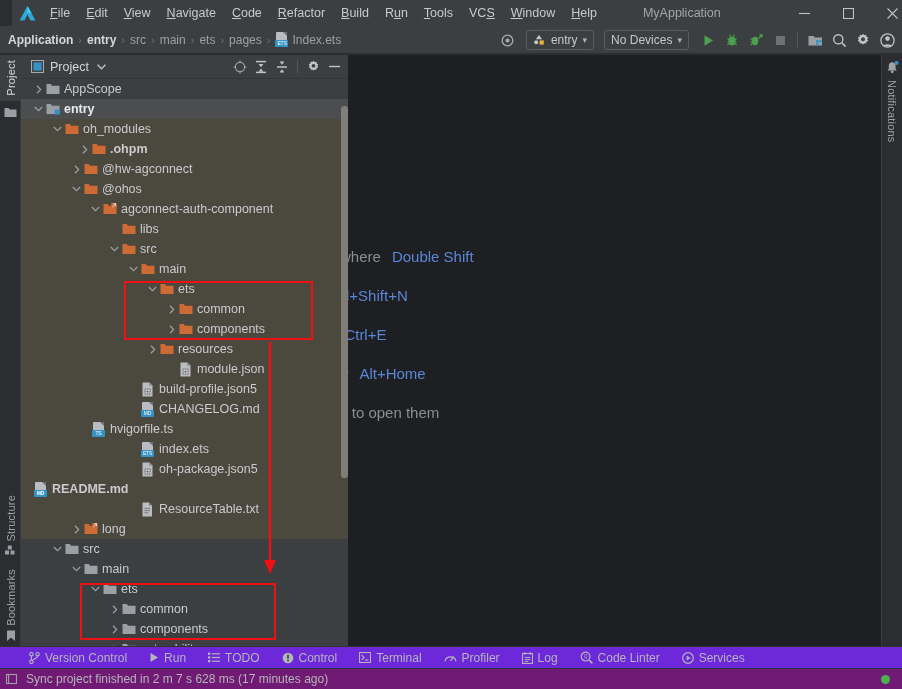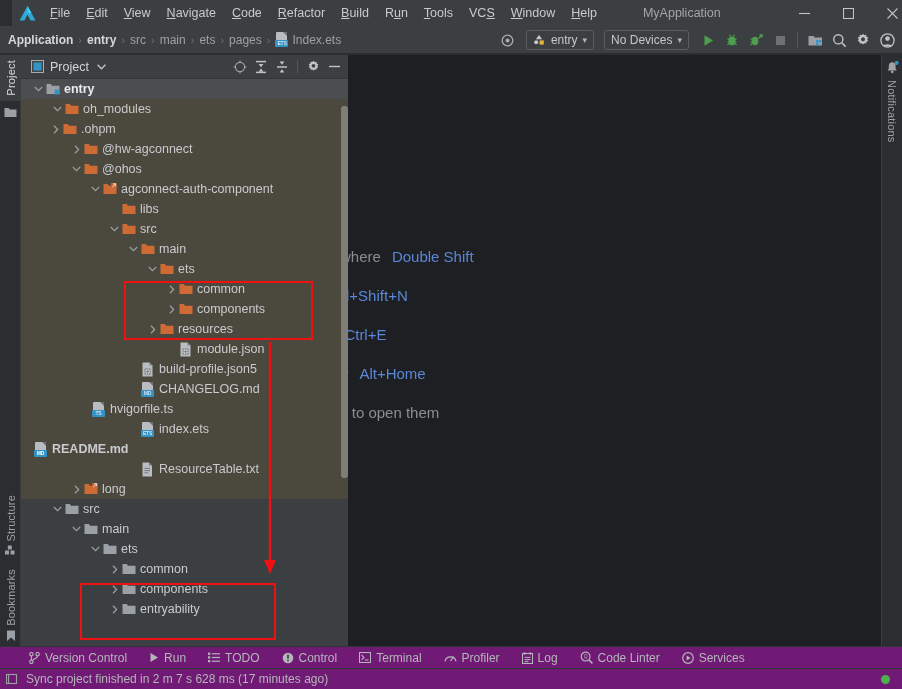--- a/index.html
+++ b/index.html
@@ -126,21 +126,21 @@
     background:#2B2D30; border-left:1px solid #393B3D;
   }
   .rrail-tab {
     display:flex; flex-direction:column; align-items:center;
     color:#A0A2A5; font-size:11px; padding-top:6px;
   }
 
   
   .toolwin {
     position:absolute; left:0; bottom:21px; width:902px; height:22px;
-    background:#701a75; display:flex; align-items:center;
+    background:#6d28d9; display:flex; align-items:center;
     border-top:1px solid #313335;
   }
   .tw-item {
     display:flex; align-items:center; gap:5px; padding:0 11px; height:22px;
     font-size:12px; color:#B4B6B9; white-space:nowrap;
   }
   .statusbar {
     position:absolute; left:0; bottom:0; width:902px; height:21px;
     background:#701a75; display:flex; align-items:center; padding-left:6px;
     border-top:1px solid #313335;
@@ -434,20 +434,33 @@
         </div>
         <div class="ph-icon">
           <svg width="13" height="13">
               <line x1="1" y1="6.5" x2="12" y2="6.5" stroke="#C0C2C5" stroke-width="1.4"></line>
             </svg>
         </div>
       </div>
     </div>
 
     <div class="tree" id="tree">
+        <div class="row" style="padding-left: 12px;">
+          <span class="arrow">
+            <svg width="6" height="9" viewBox="0 0 6 9">
+              <path d="M1 0.8 L4.6 4.5 L1 8.2" fill="none" stroke="#9A9CA0" stroke-width="1.3"></path>
+            </svg>
+          </span>
+          <span class="ico">
+            <svg width="14" height="12" viewBox="0 0 14 12">
+              <path d="M0.5 1 L4.8 1 L6 2.7 L13.5 2.7 L13.5 11 L0.5 11 Z" fill="#9AA0A6"></path>
+            </svg>
+          </span>
+          <span class="lbl">AppScope</span>
+        </div>
         <div class="row selected" style="padding-left: 12px;">
           <span class="arrow">
             <svg width="9" height="6" viewBox="0 0 9 6">
               <path d="M0.8 1 L4.5 4.6 L8.2 1" fill="none" stroke="#9A9CA0" stroke-width="1.3"></path>
             </svg>
           </span>
           <span class="ico">
             <svg width="14" height="12" viewBox="0 0 14 12">
               <path d="M0.5 1 L4.8 1 L6 2.7 L13.5 2.7 L13.5 11 L0.5 11 Z" fill="#9AA0A6"></path>
               <rect x="8.6" y="6.6" width="5" height="5" fill="#3592C4"></rect>
@@ -461,21 +474,21 @@
               <path d="M0.8 1 L4.5 4.6 L8.2 1" fill="none" stroke="#9A9CA0" stroke-width="1.3"></path>
             </svg>
           </span>
           <span class="ico">
             <svg width="14" height="12" viewBox="0 0 14 12">
               <path d="M0.5 1 L4.8 1 L6 2.7 L13.5 2.7 L13.5 11 L0.5 11 Z" fill="#CE6A34"></path>
             </svg>
           </span>
           <span class="lbl">oh_modules</span>
         </div>
-        <div class="row excluded" style="padding-left: 29px;">
+        <div class="row excluded" style="padding-left: 58px; font-weight: bold;">
           <span class="arrow">
             <svg width="6" height="9" viewBox="0 0 6 9">
               <path d="M1 0.8 L4.6 4.5 L1 8.2" fill="none" stroke="#9A9CA0" stroke-width="1.3"></path>
             </svg>
           </span>
           <span class="ico">
             <svg width="14" height="12" viewBox="0 0 14 12">
               <path d="M0.5 1 L4.8 1 L6 2.7 L13.5 2.7 L13.5 11 L0.5 11 Z" fill="#CE6A34"></path>
             </svg>
           </span>
@@ -660,20 +673,33 @@
         <div class="row excluded" style="padding-left: 107px;">
           <span class="arrow none"></span>
           <span class="ico">
             <span class="fileicon">
               <span class="pg"></span>
               <span class="fold"></span>
               <span class="tag">ETS</span>
             </span>
           </span>
           <span class="lbl">index.ets</span>
+        </div>
+        <div class="row excluded" style="padding-left: 107px;">
+          <span class="arrow none"></span>
+          <span class="ico">
+            <svg width="14" height="15" viewBox="0 0 14 15">
+              <path d="M1.5 0.5 L8.5 0.5 L11.5 3.5 L11.5 14.5 L1.5 14.5 Z" fill="#B9BCC0"></path>
+              <path d="M8.5 0.5 L11.5 3.5 L8.5 3.5 Z" fill="#7A7D81"></path>
+              <circle cx="6.6" cy="9.6" r="3.6" fill="#6F7276"></circle>
+              <ellipse cx="6.6" cy="9.6" rx="3.6" ry="1.5" fill="none" stroke="#D6D8DB" stroke-width="0.8"></ellipse>
+              <ellipse cx="6.6" cy="9.6" rx="1.5" ry="3.6" fill="none" stroke="#D6D8DB" stroke-width="0.8"></ellipse>
+            </svg>
+          </span>
+          <span class="lbl">oh-package.json5</span>
         </div>
         <div class="row excluded" style=" font-weight: bold;">
           <span class="arrow none"></span>
           <span class="ico">
             <span class="fileicon">
               <span class="pg"></span>
               <span class="fold"></span>
               <span class="tag">MD</span>
             </span>
           </span>

